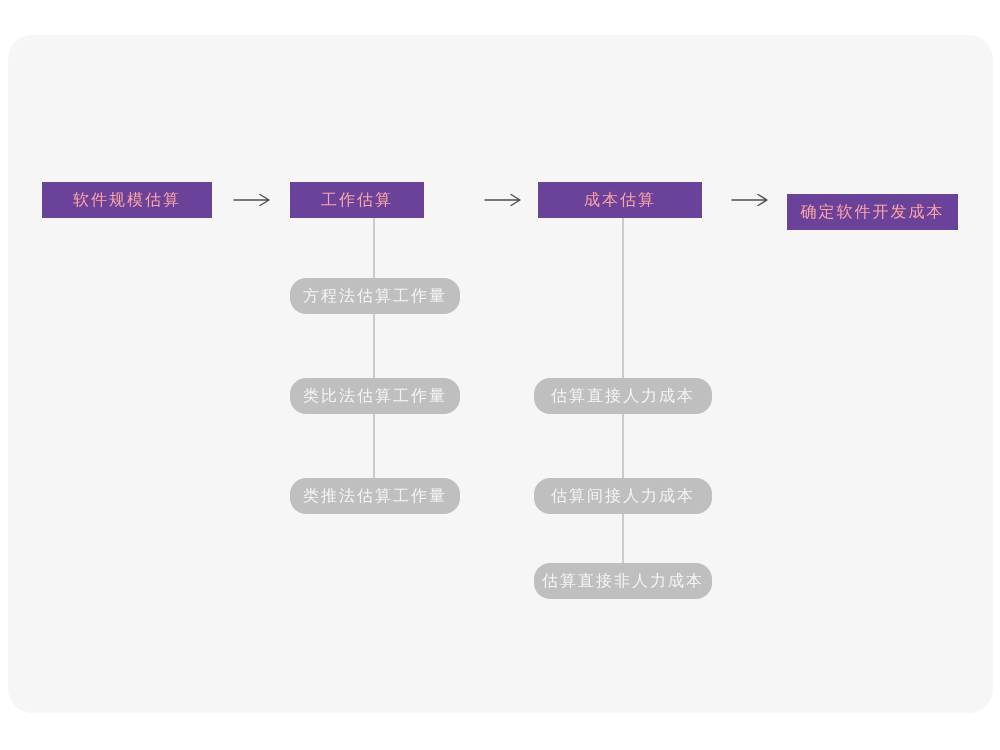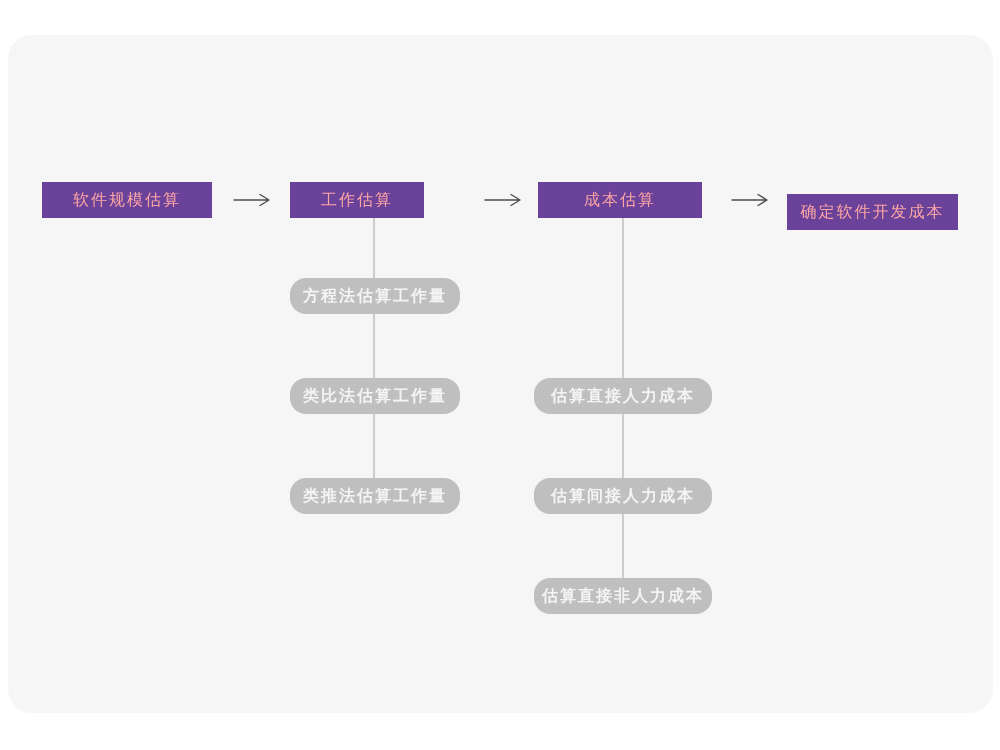--- a/index.html
+++ b/index.html
@@ -49,42 +49,41 @@
   .node.purple {
     background: #6b4299;
     color: #fca5a5;
     border-radius: 0;
     top: 147px; 
   }
   .node.gray {
     background: #bfbfbf;
     color: #f4f4f4;
     border-radius: 16px;
-    font-weight: bold;
   }
   .main-1 { left: 34px;  width: 170px; }
   .main-2 { left: 282px; width: 134px; }
   .main-3 { left: 530px; width: 164px; }
   .main-4 { left: 779px; width: 171px; margin-top: 12px; }
 
   .vline {
     position: absolute;
     width: 2px;
     background: #cccccc;
   }
   .vline-work { left: 365px; top: 183px; height: 260px; }
   .vline-cost { left: 614px; top: 183px; height: 360px; }
 
   
   .work-sub { left: 282px; width: 170px; }
   .cost-sub { left: 526px; width: 178px; }
   .row-1 { top: 243px; }
   .row-2 { top: 343px; }
   .row-3 { top: 443px; }
-  .row-4 { top: 543px; }
+  .row-4 { top: 528px; }
 
   .arrow {
     position: absolute;
     top: 157px; 
     width: 40px;
     height: 16px;
   }
   .arrow-1 { left: 224px; }
   .arrow-2 { left: 475px; }
   .arrow-3 { left: 722px; }

